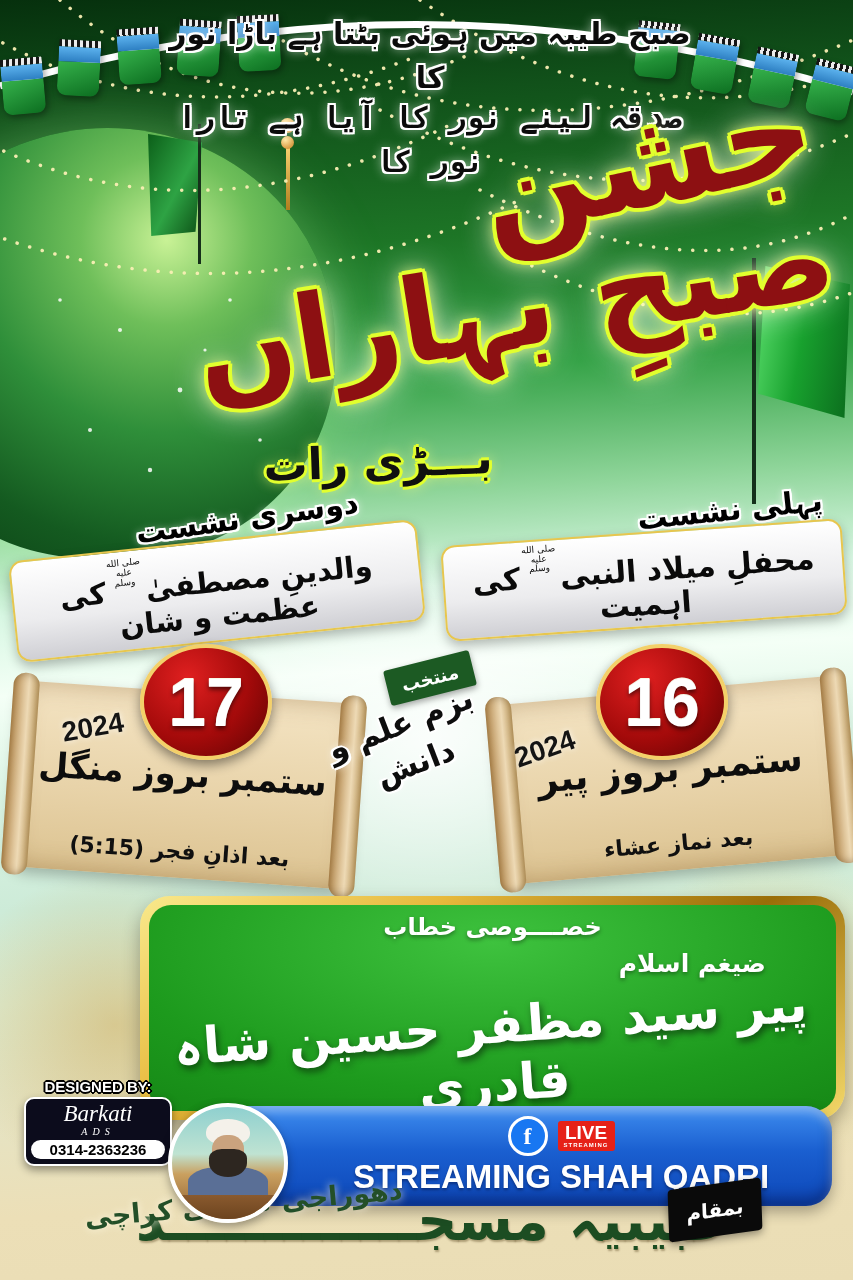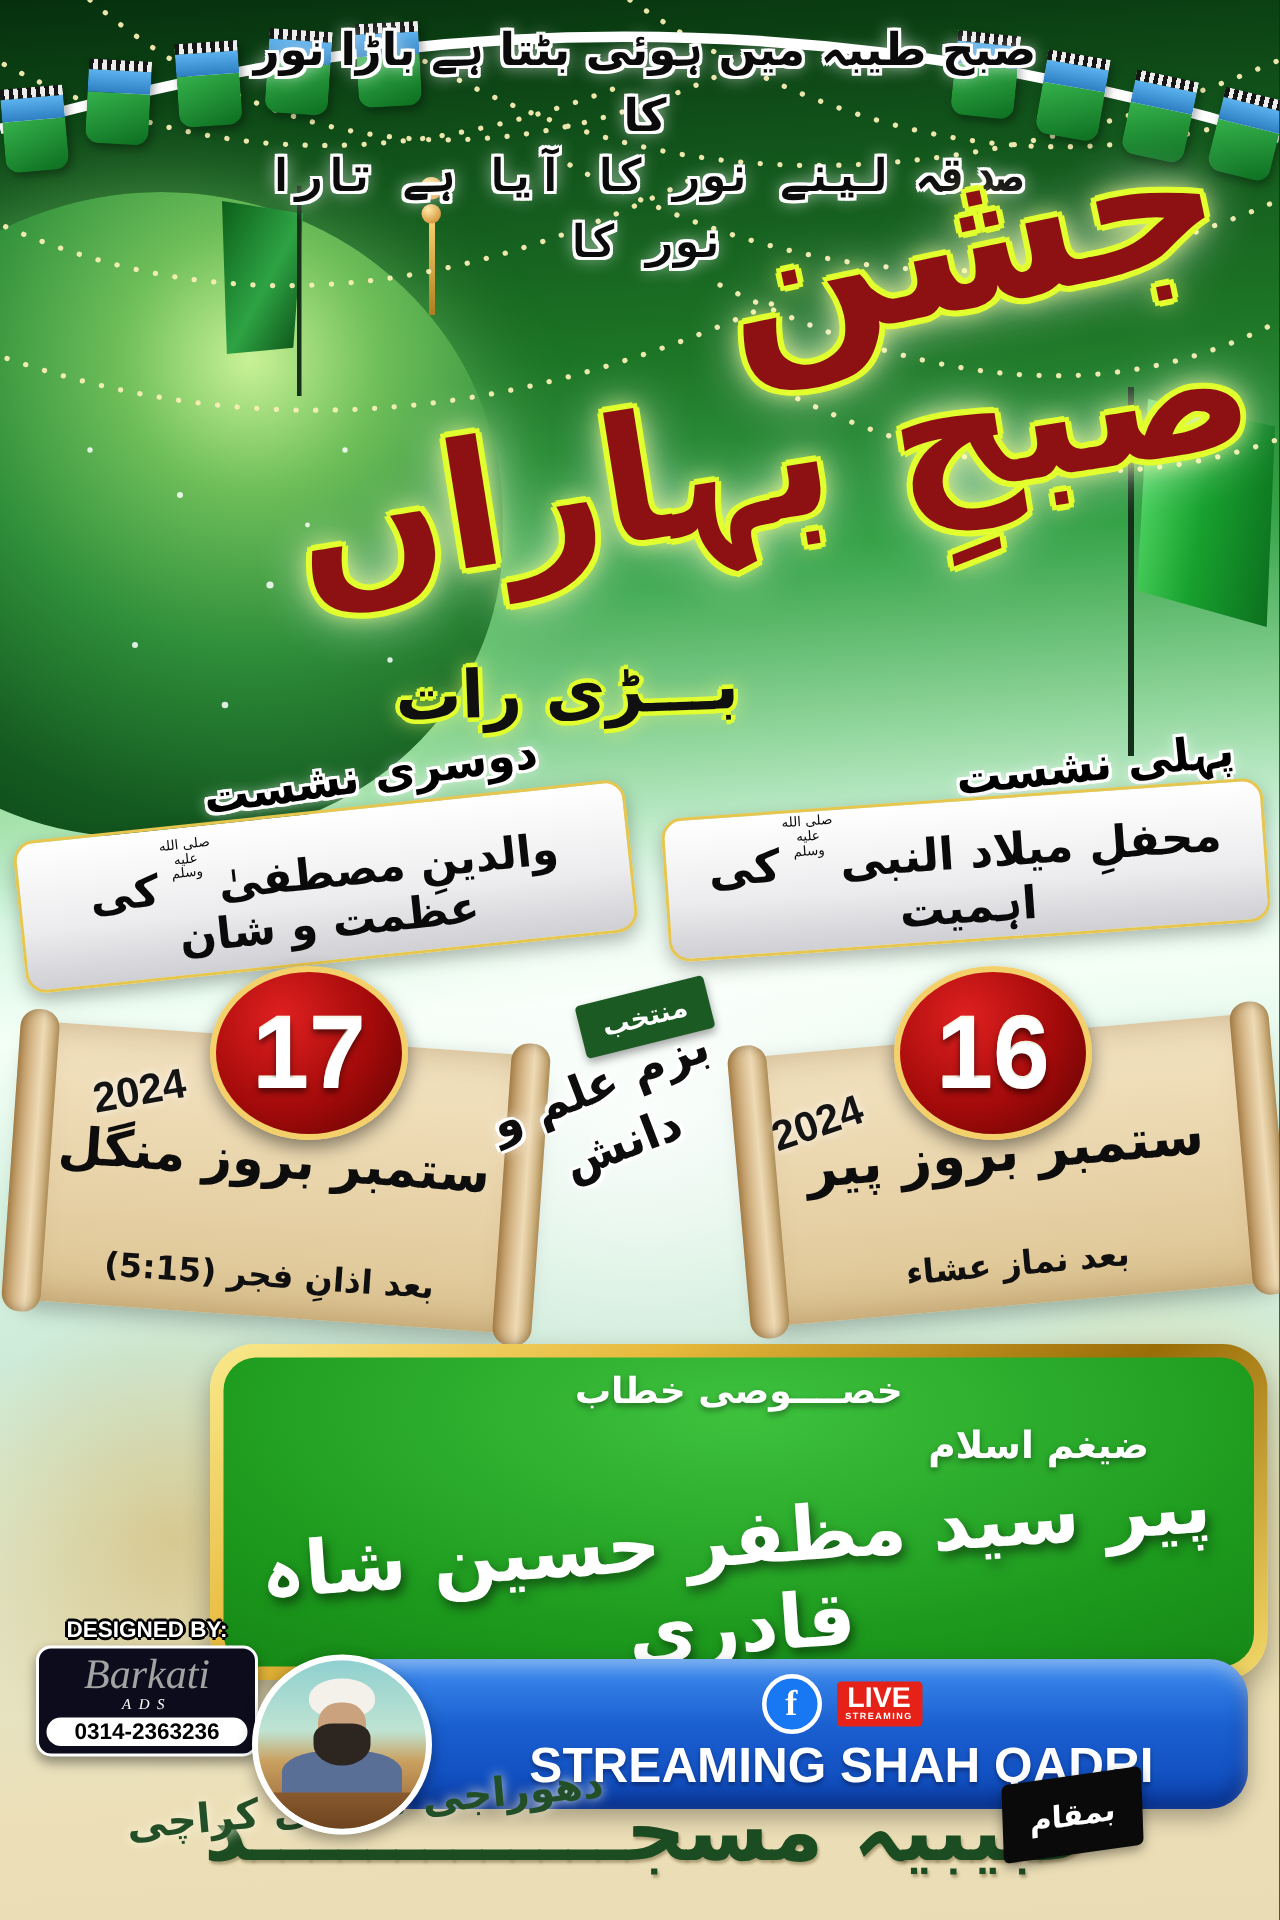--- a/index.html
+++ b/index.html
@@ -150,21 +150,21 @@
     text-shadow:2px 4px 7px rgba(0,0,0,.5);}
 
   
   .designer{left:24px; top:1078px; width:148px; z-index:6; text-align:center;
     font-family:"Liberation Sans",sans-serif;}
   .d-label{font-size:15px; font-weight:bold; color:#fff;
     text-shadow:2px 0 0 #000,-2px 0 0 #000,0 2px 0 #000,0 -2px 0 #000,
       1px 1px 0 #000,-1px -1px 0 #000,1px -1px 0 #000,-1px 1px 0 #000;}
   .d-card{margin-top:2px; background:#0c0c1c; border:2px solid #fff; border-radius:10px;
     padding:3px 5px 5px; box-shadow:0 4px 8px rgba(0,0,0,.4);}
-  .d-name{font-family:"Liberation Serif",serif; font-style:italic; font-size:28px; color:#a3a3a3; line-height:1.05;}
+  .d-name{font-family:"Liberation Serif",serif; font-style:italic; font-size:23px; color:#ffffff; line-height:1.05;}
   .d-ads{font-family:"Liberation Serif",serif; font-style:italic; font-size:10px; color:#fff; letter-spacing:5px;}
   .d-phone{margin-top:3px; background:#fff; border-radius:12px; color:#000;
     font-size:15px; font-weight:bold; padding:1px 2px;}
 
   
   .live-banner{left:190px; top:1106px; width:642px; height:100px; z-index:6; border-radius:26px;
     background:linear-gradient(180deg,#3f8ef0,#1a5fd0 45%,#0d47b8);
     box-shadow:inset 0 6px 10px rgba(255,255,255,.35), inset 0 -8px 14px rgba(0,0,40,.35), 0 6px 14px rgba(0,0,0,.3);
     display:flex; flex-direction:column; justify-content:center; gap:2px; box-sizing:border-box; padding-left:100px;}
   .lb-row1{display:flex; align-items:center; justify-content:center; gap:10px;}

